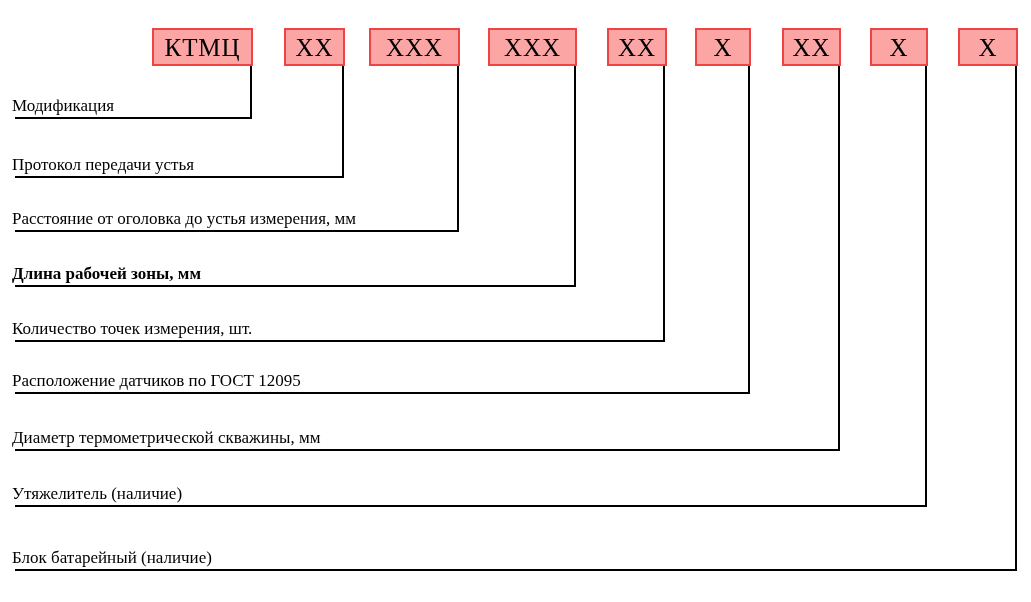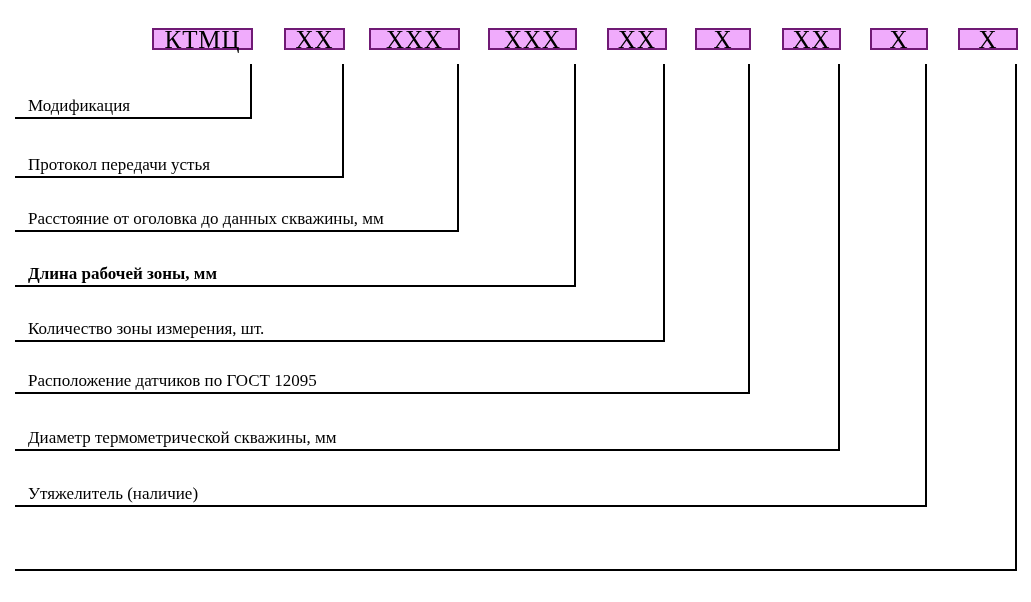--- a/index.html
+++ b/index.html
@@ -12,44 +12,44 @@
     width: 1031px;
     height: 602px;
     background: #ffffff;
     font-family: "Liberation Serif", "DejaVu Serif", serif;
     color: #000000;
     overflow: hidden;
   }
   .code-box {
     position: absolute;
     top: 28px;
-    height: 22px;
+    height: 38px;
     box-sizing: border-box;
-    border: 2px solid #701a75;
-    background: #f0abfc;
+    border: 2px solid #ef4444;
+    background: #fca5a5;
     display: flex;
     align-items: center;
     justify-content: center;
     font-size: 25px;
     line-height: 1;
     letter-spacing: 1px;
     z-index: 2;
   }
   .connector {
     position: absolute;
     top: 64px;
     left: 15px;
     box-sizing: border-box;
     border-right: 2px solid #000000;
     border-bottom: 2px solid #000000;
     z-index: 1;
   }
   .row-label {
     position: absolute;
-    left: 28px;
+    left: 12px;
     font-size: 17px;
     line-height: 1;
     white-space: nowrap;
     z-index: 2;
     text-align: center;
   }
 </style>
 </head>
 <body>
 
@@ -70,20 +70,21 @@
   <div class="connector" style="width:444px;  height:168px;"></div>
   <div class="connector" style="width:561px;  height:223px;"></div>
   <div class="connector" style="width:650px;  height:278px;"></div>
   <div class="connector" style="width:735px;  height:330px;"></div>
   <div class="connector" style="width:825px;  height:387px;"></div>
   <div class="connector" style="width:912px;  height:443px;"></div>
   <div class="connector" style="width:1002px; height:507px;"></div>
 
   <div class="row-label" style="top:97px;">Модификация</div>
   <div class="row-label" style="top:156px;">Протокол передачи устья</div>
-  <div class="row-label" style="top:210px;">Расстояние от оголовка до данных скважины, мм</div>
+  <div class="row-label" style="top:210px;">Расстояние от оголовка до устья измерения, мм</div>
   <div class="row-label" style="top:265px;font-weight:bold;">Длина рабочей зоны, мм</div>
-  <div class="row-label" style="top:320px;">Количество зоны измерения, шт.</div>
+  <div class="row-label" style="top:320px;">Количество точек измерения, шт.</div>
   <div class="row-label" style="top:372px;">Расположение датчиков по ГОСТ 12095</div>
   <div class="row-label" style="top:429px;">Диаметр термометрической скважины, мм</div>
   <div class="row-label" style="top:485px;">Утяжелитель (наличие)</div>
+  <div class="row-label" style="top:549px;">Блок батарейный (наличие)</div>
 
 </div>
 
 </body></html>

